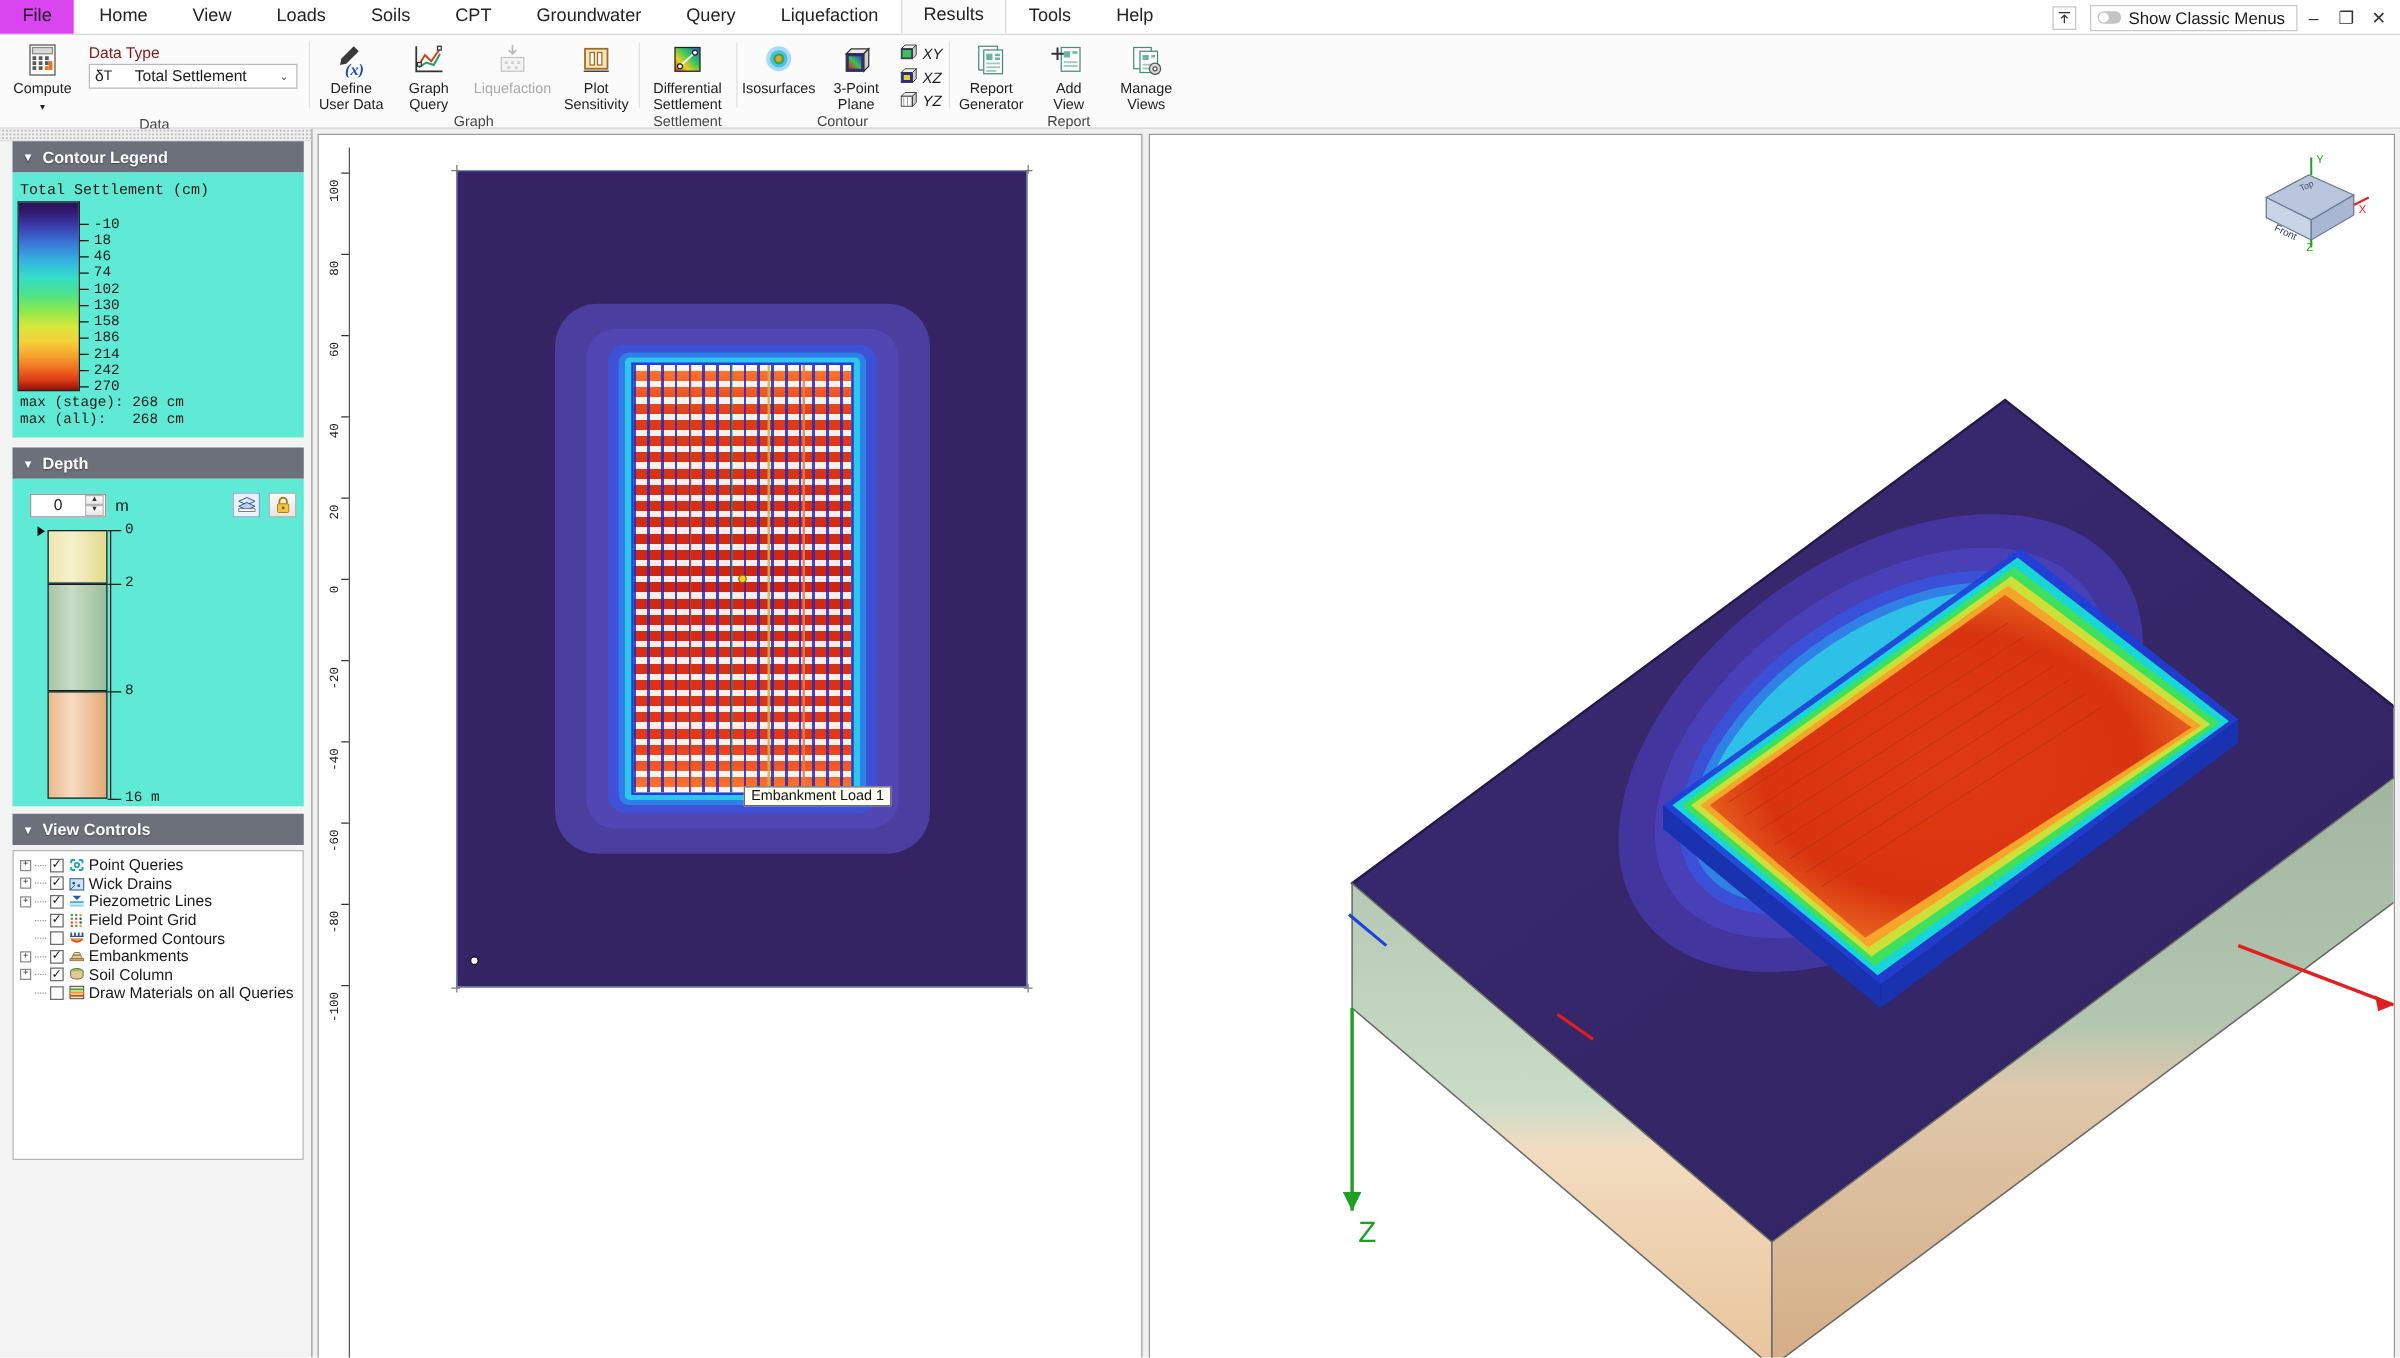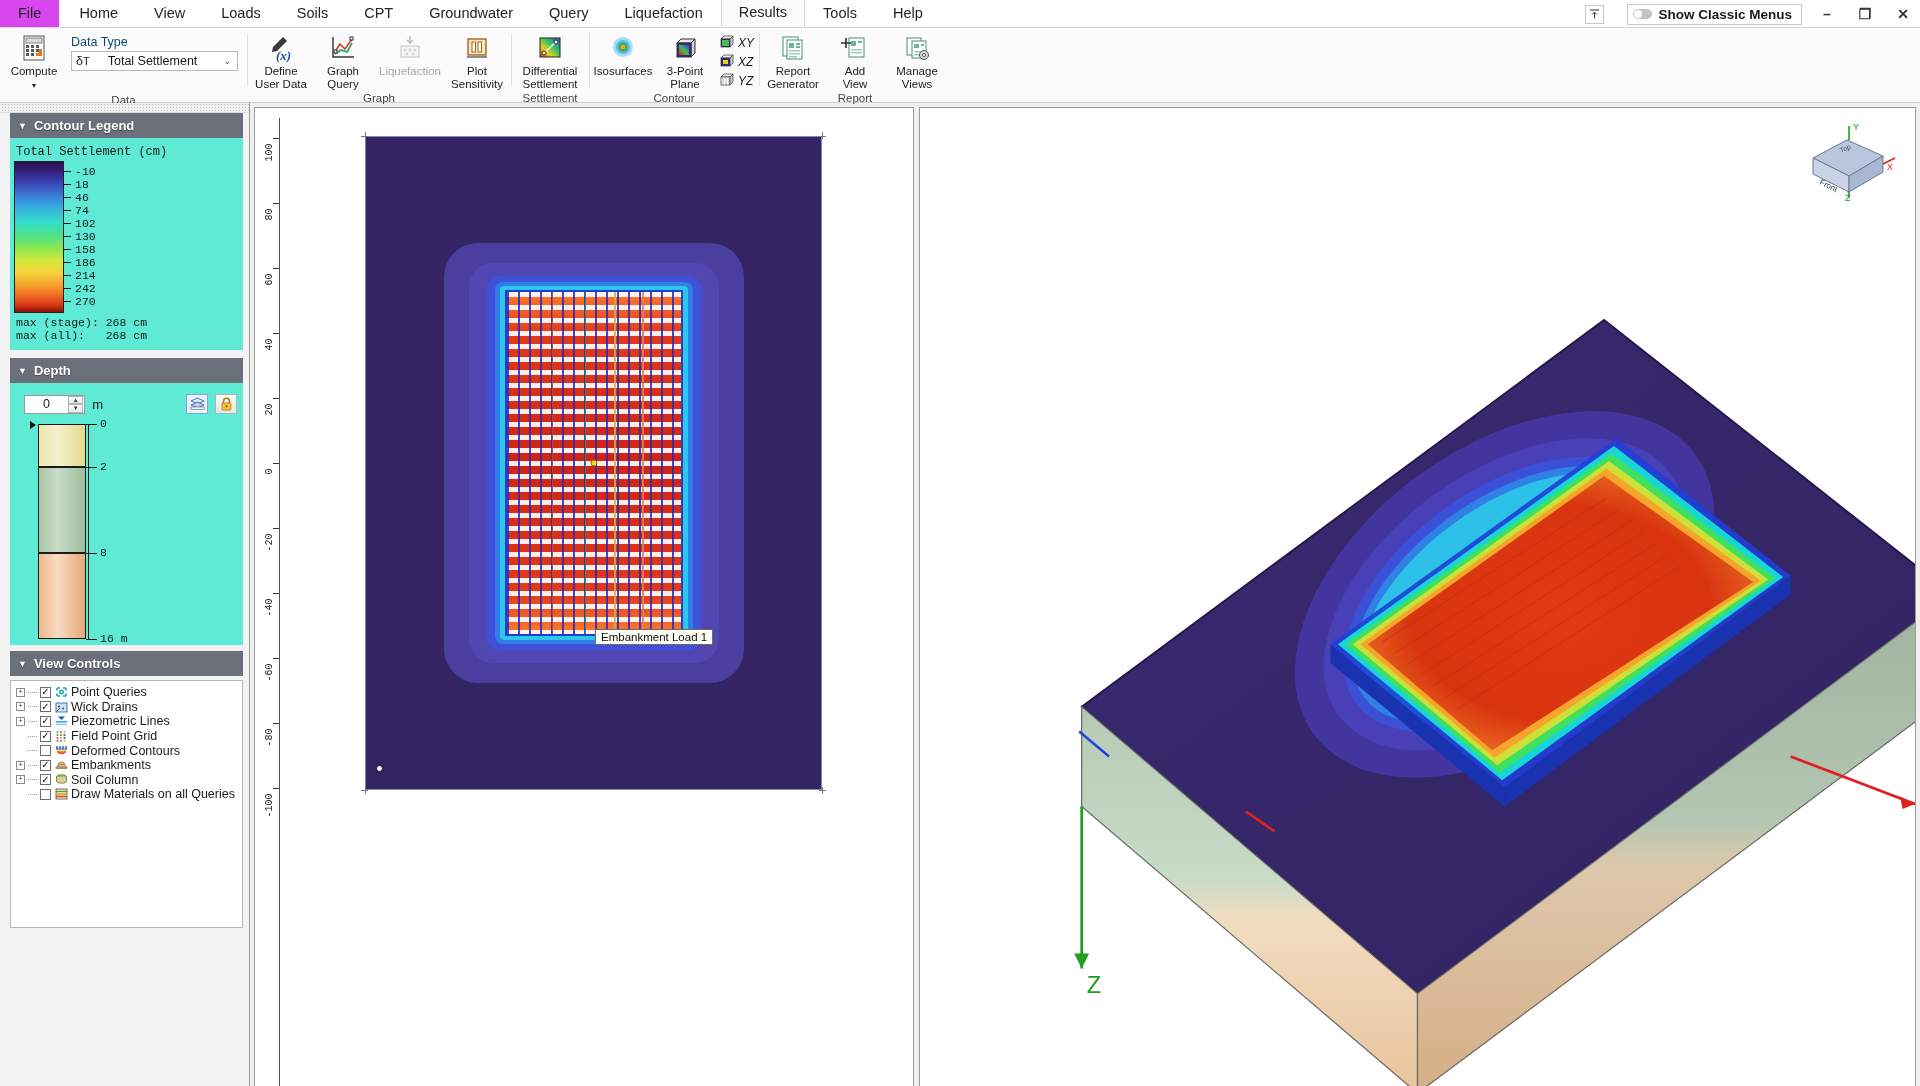--- a/index.html
+++ b/index.html
@@ -21,21 +21,21 @@
   }
   .tab.file {
     background:#d946ef; color:#222; margin-right:2px;
   }
   .tab.active {
     background:#fbfbfb; border-color:#d6d6d6; border-bottom:1px solid #fbfbfb;
     position:relative; z-index:3;
   }
   .menubar-right {
     position:absolute; right:0; top:0; height:28px;
-    display:flex; align-items:center; gap:12px; padding-right:4px;font-weight:bold;
+    display:flex; align-items:center; gap:0px; padding-right:4px;
   }
   .collapse-btn {
     width:19px; height:19px; border:1px solid #c8c8c8; background:#fff;
     display:flex; align-items:center; justify-content:center; margin-right:11px;
   }
   .classic-toggle {
     height:21px; border:1px solid #c9c9c9; background:#fff;
     display:flex; align-items:center; gap:6px; padding:0 9px 0 5px; font-size:13.5px;
   }
   .toggle-pill {
@@ -66,21 +66,21 @@
     padding:2px 2px; text-align:center; font-size:11.5px; line-height:12.5px; color:#222;
     cursor:default;
   }
   .rbtn.wide { width:72px; }
   .rbtn.disabled { color:#a9a9a9; }
   .rbtn .lbl { white-space:pre-line; }
   .ricon { width:30px; height:30px; display:flex; align-items:center; justify-content:center; }
 
   
   .datatype-wrap { display:flex; flex-direction:column; padding:4px 6px 0 6px; }
-  .datatype-label { font-size:12.5px; color:#0c4a6e; margin-bottom:2px; }
+  .datatype-label { font-size:12.5px; color:#7f1d1d; margin-bottom:2px; }
   .combo {
     width:167px; height:20px; border:1px solid #b9b9b9; background:#fff;
     display:flex; align-items:center; padding:0 2px 0 4px; font-size:12.5px;
     position:relative;
   }
   .combo .sub { font-size:11px; }
   .combo .chev { margin-left:auto; font-size:9px; color:#444; padding-right:4px; }
 
   
   .planecol { display:flex; flex-direction:column; gap:1px; padding:3px 2px 0 2px;font-style:italic; }
@@ -114,21 +114,21 @@
     width:50px; height:152px; border:1px solid #222;
     background:linear-gradient(to bottom,
       #2b1055 0%, #311a6e 5%,
       #3b3fb0 13%, #3a78d6 22%,
       #35b3e0 31%, #34ddc8 40%,
       #4ee28a 49%, #8ee84e 58%,
       #d6e83c 66%, #f5d23a 74%,
       #f6a12e 82%, #ef6a22 89%,
       #d93a16 95%, #8e1205 100%);
   }
-  .ticks { display:flex; flex-direction:column; justify-content:center;
+  .ticks { display:flex; flex-direction:column; justify-content:flex-end;
            height:160px; margin-top:-5px; }
   .tickrow { display:flex; align-items:center; gap:4px; font-family:"Liberation Mono", monospace;
              font-size:11.5px; height:13px; }
   .tickdash { width:7px; height:1px; background:#111; display:inline-block; }
   .maxline { font-family:"Liberation Mono", monospace; font-size:11.5px; white-space:pre; margin-left:2px; }
 
   
   .depth-row { display:flex; align-items:center; gap:7px; padding:5px 2px 2px 10px; }
   .spin {
     width:68px; height:19px; border:1px solid #9a9a9a; background:#fff;

